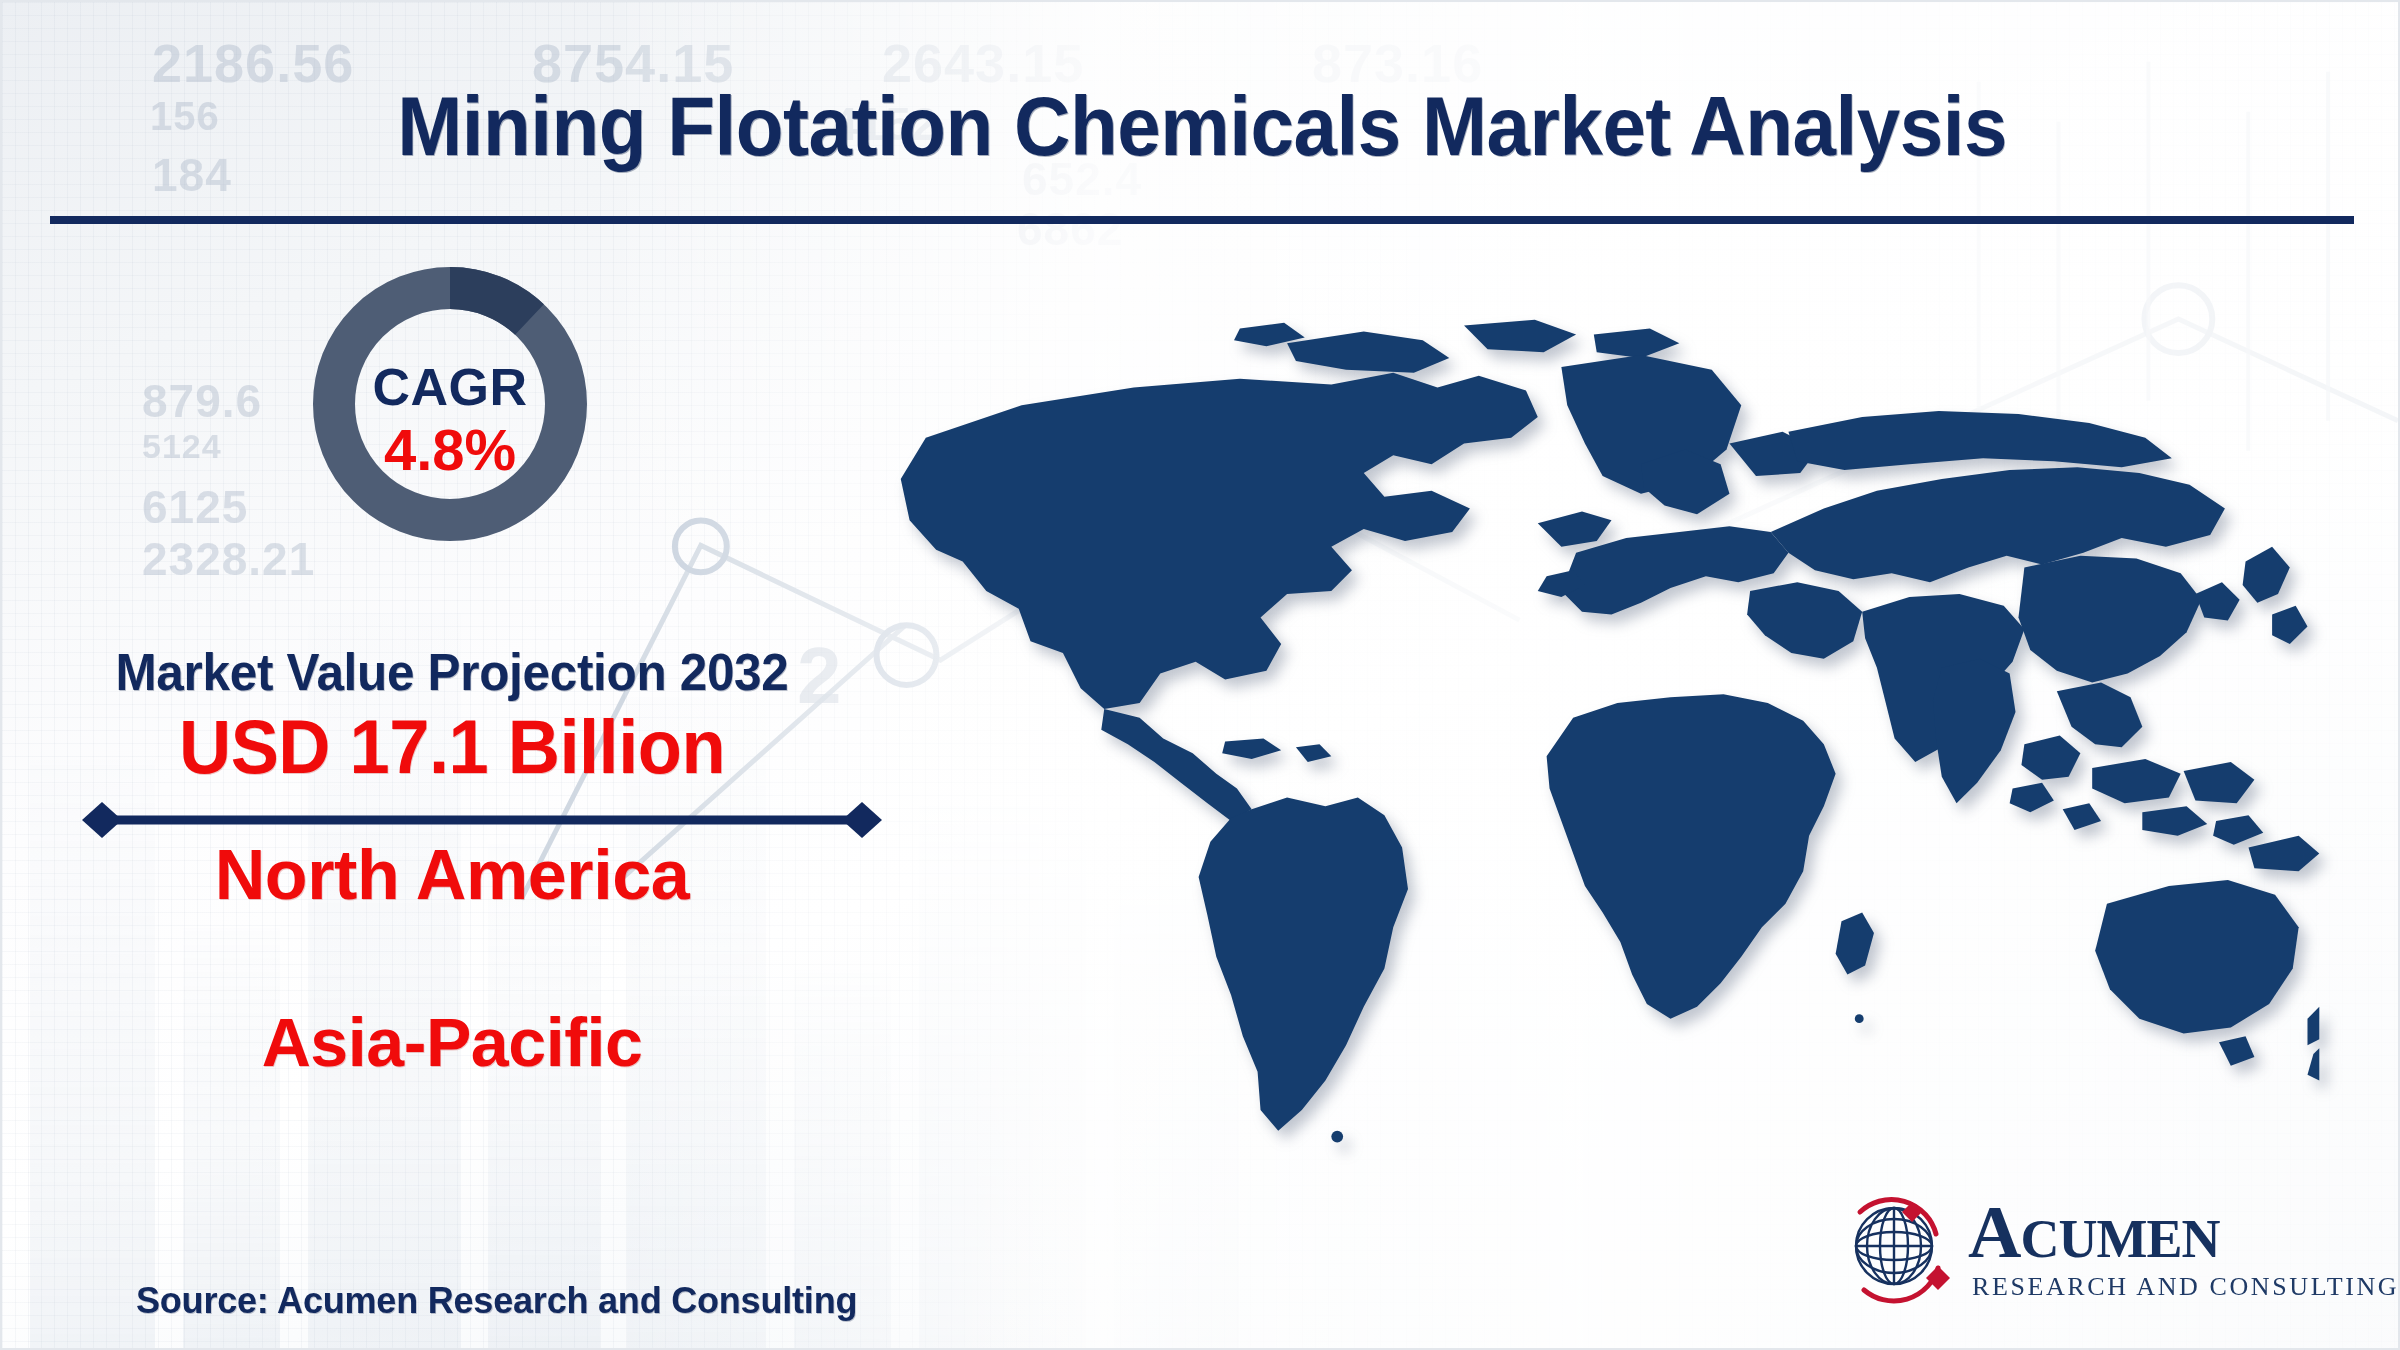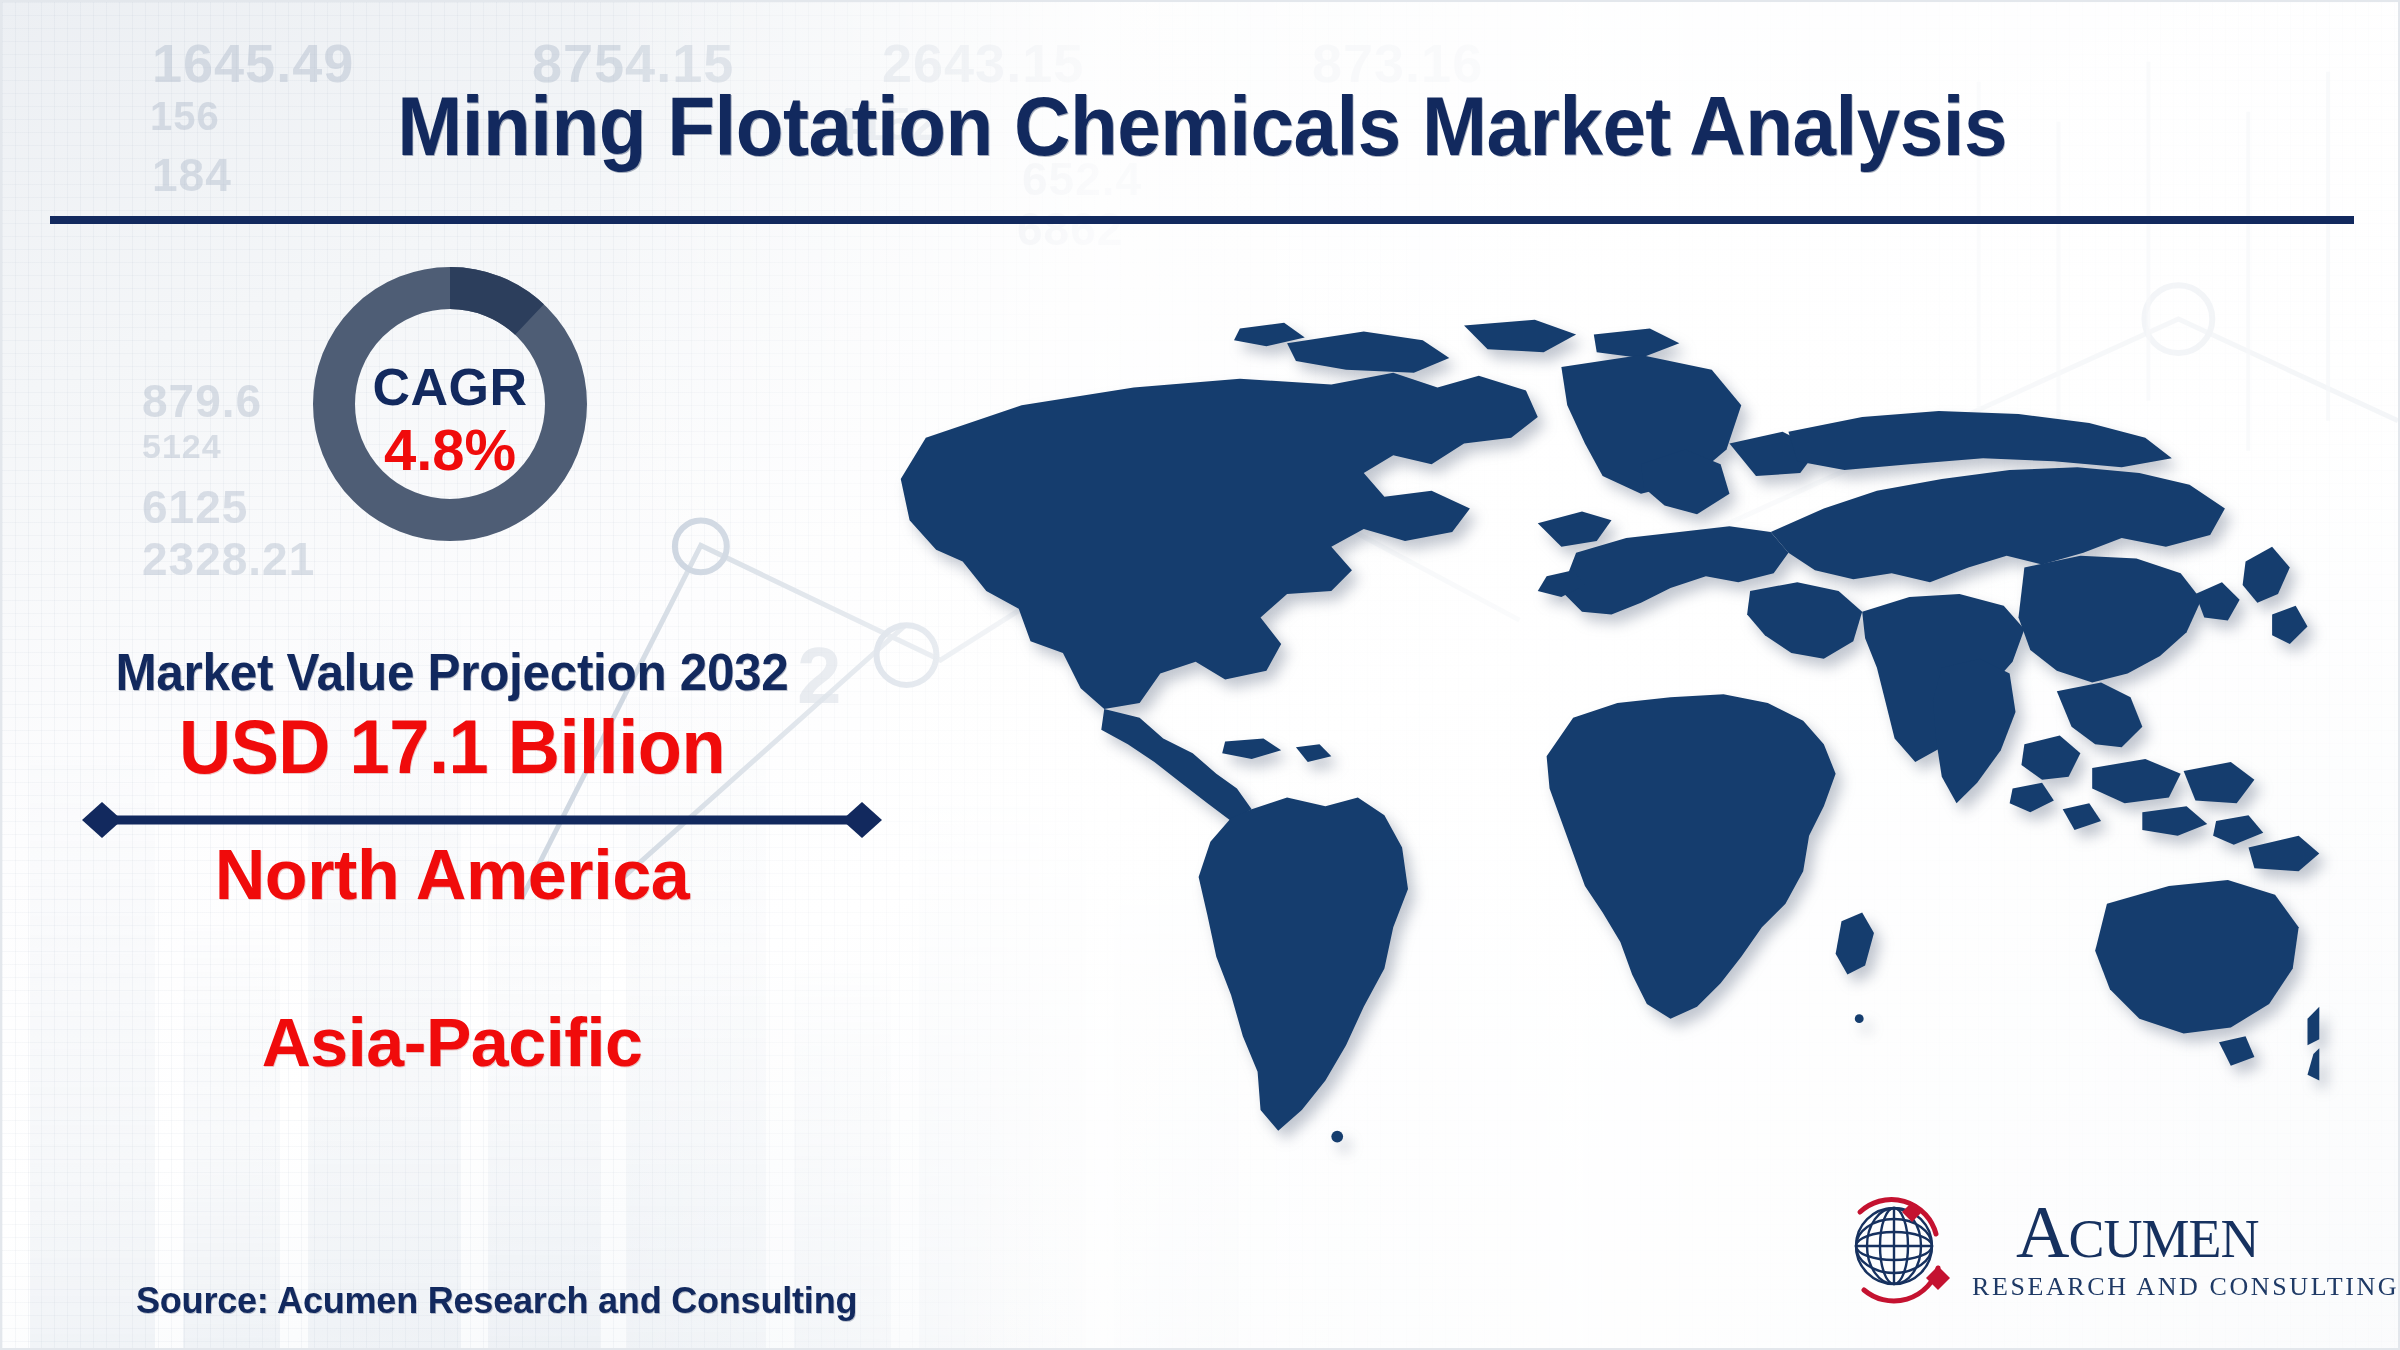--- a/index.html
+++ b/index.html
@@ -147,24 +147,23 @@
   .map svg{width:100%;height:100%;display:block;
     filter:drop-shadow(7px 9px 7px rgba(80,95,120,.35));}
 
   
   .logo{position:absolute;left:1838px;top:1186px;width:470px;height:124px;}
   .logo-globe{position:absolute;left:0;top:2px;width:120px;height:118px;}
   .logo-text{position:absolute;left:128px;top:0;width:342px;height:122px;}
   .logo-acumen{
     position:absolute;left:0;top:4px;
     font-family:"Liberation Serif","DejaVu Serif",serif;
-    font-weight:400;color:#16315f;
+    font-weight:700;color:#16315f;
     font-size:74px;line-height:80px;letter-spacing:-1px;
     white-space:nowrap;
-    margin-left:48px;
   }
   .logo-acumen .cap{font-size:74px;}
   .logo-acumen .sml{font-size:54px;}
   .logo-sub{
     position:absolute;left:4px;top:84px;
     font-family:"Liberation Serif","DejaVu Serif",serif;
     color:#1f3a66;font-size:26px;line-height:30px;
     letter-spacing:2.6px;white-space:nowrap;
   }
 </style>
@@ -180,21 +179,21 @@
     <i style="left:13%; width:7%;  height:40%"></i>
     <i style="left:22%; width:11%; height:70%"></i>
     <i style="left:35%; width:8%;  height:48%"></i>
     <i style="left:45%; width:10%; height:62%"></i>
     <i style="left:57%; width:7%;  height:36%"></i>
     <i style="left:66%; width:12%; height:52%"></i>
     <i style="left:80%; width:9%;  height:44%"></i>
   </div>
 
   <div class="ghost-nums">
-      <span style="left: 150px; top: 30px; font-size: 54px;">1645.49</span>
+      <span style="left: 150px; top: 30px; font-size: 54px;">2186.56</span>
       <span style="left: 148px; top: 92px; font-size: 40px; text-align: right;">156</span>
       <span style="left: 150px; top: 146px; font-size: 46px;">184</span>
       <span style="left: 140px; top: 372px; font-size: 46px;">879.6</span>
       <span style="left: 140px; top: 425px; font-size: 34px;">5124</span>
       <span style="left: 140px; top: 478px; font-size: 46px;">6125</span>
       <span style="left: 140px; top: 530px; font-size: 46px;">2328.21</span>
       <span style="left: 530px; top: 30px; font-size: 54px;">8754.15</span>
       <span style="left: 880px; top: 30px; font-size: 54px;">2643.15</span>
       <span style="left: 1310px; top: 30px; font-size: 54px;">873.16</span>
       <span style="left: 830px; top: 95px; font-size: 46px;">4152</span>

